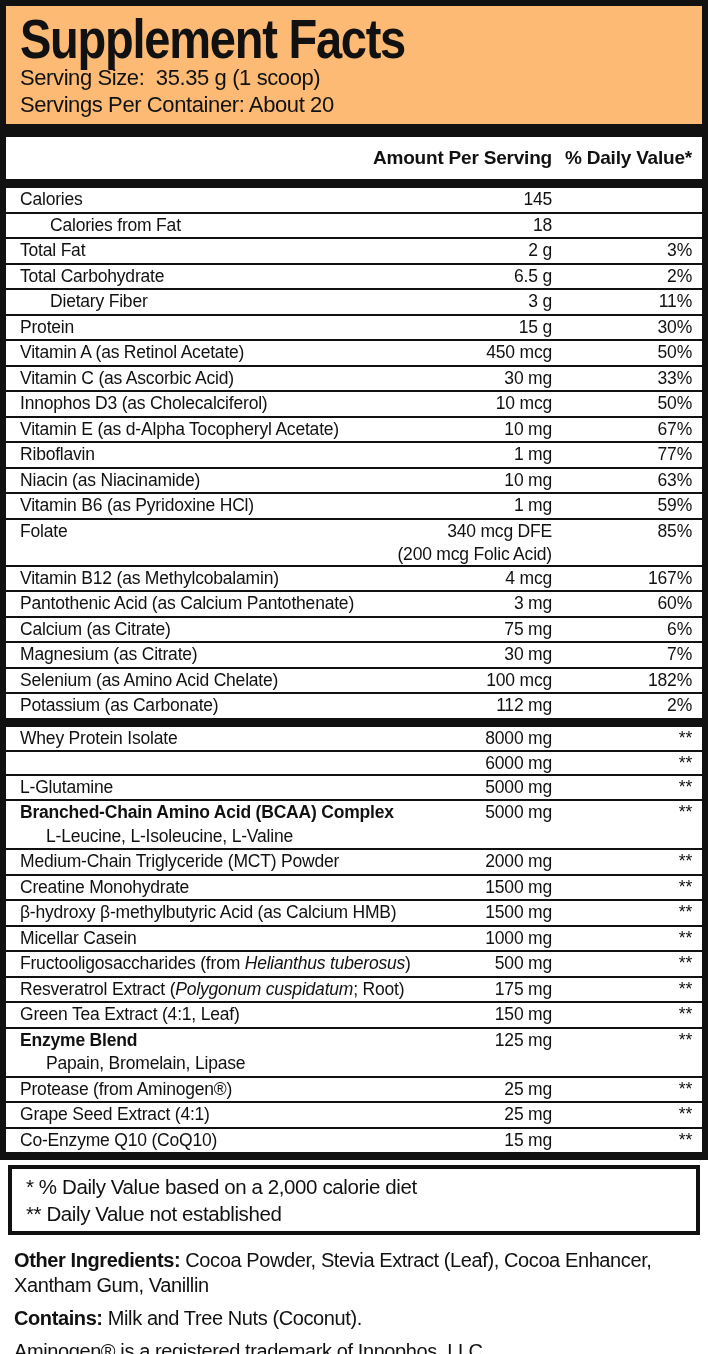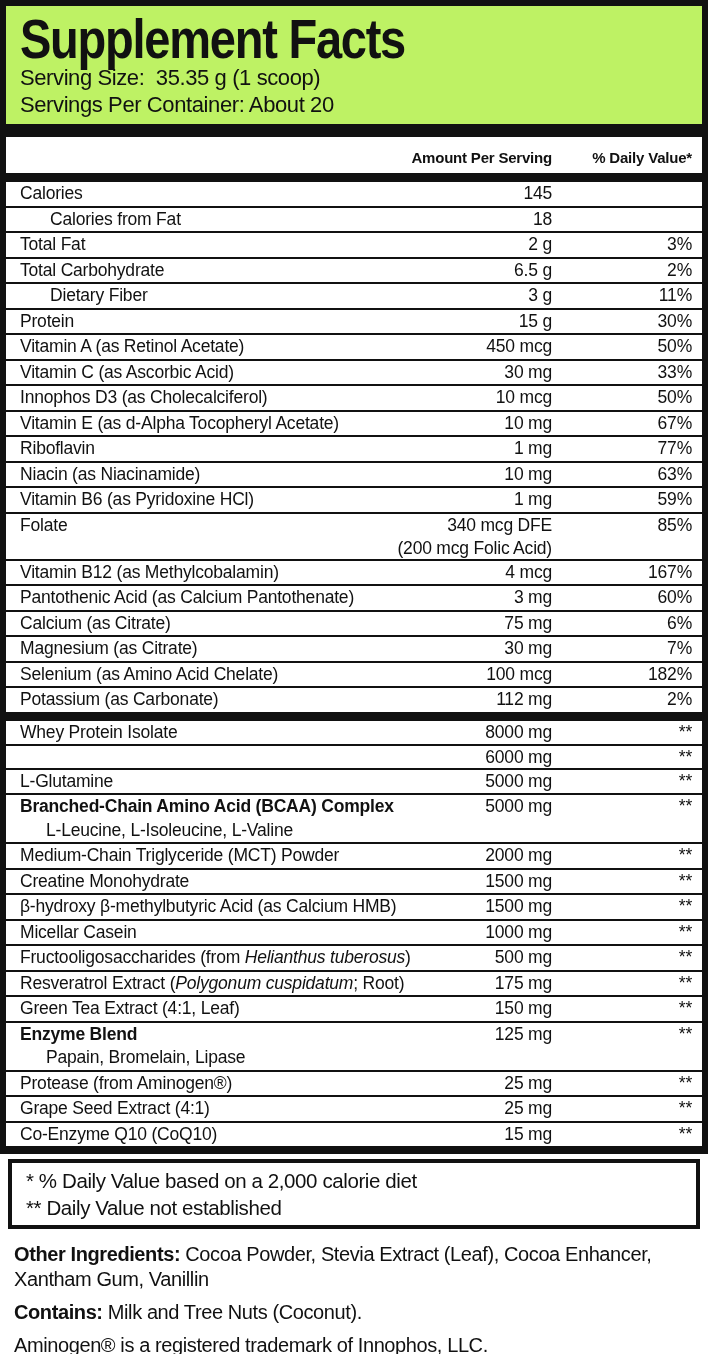--- a/index.html
+++ b/index.html
@@ -6,34 +6,34 @@
   html, body { margin: 0; padding: 0; background: #ffffff; }
   .page {
     width: 708px; height: 1354px; overflow: hidden;
     background: #ffffff; color: #111111;
     font-family: "Liberation Sans", sans-serif;
     letter-spacing: -0.2px;
   }
   .label-main {
     border: 6px solid #111111;
     border-bottom-width: 8px;
-    background: #bef264;
+    background: #fdba74;
   }
   .head { padding: 8px 14px 6px; }
   .title {
     margin: 0; font-size: 56px; font-weight: 700; line-height: 50px;
     letter-spacing: -1.5px; white-space: nowrap;
     transform: scaleX(0.84); transform-origin: 0 50%;
   }
   .serving-line { font-size: 22px; line-height: 27px; white-space: pre-wrap; letter-spacing: -0.4px; }
   .bar { background: #111111; }
   .bar-top { height: 13px; }
   .bar-under-header { height: 9px; }
   .bar-section { height: 9px; }
-  .cols-header { position: relative; height: 36px; line-height: 42px; font-size: 15px; font-weight: 700; background: #ffffff; }
+  .cols-header { position: relative; height: 42px; line-height: 42px; font-size: 19px; font-weight: 700; background: #ffffff; }
   .cols-header .col-amt { position: absolute; top: 0; right: 150px; white-space: nowrap; }
   .cols-header .col-dv  { position: absolute; top: 0; right: 10px;  white-space: nowrap; }
   .rows .row { position: relative; min-height: 23.5px; line-height: 23.5px; font-size: 17.5px; padding-left: 14px; background: #ffffff; }
   .rows .row + .row { border-top: 2px solid #111111; }
   .rows .row.tall { min-height: 47px; }
   .row .name { margin-right: 98px; }
   .row.bold .name > span { font-weight: 700; }
   .row .name .it { font-style: italic; }
   .row .name.indent { padding-left: 30px; display: block; }
   .row .sub { padding-left: 26px; font-weight: 400; }

